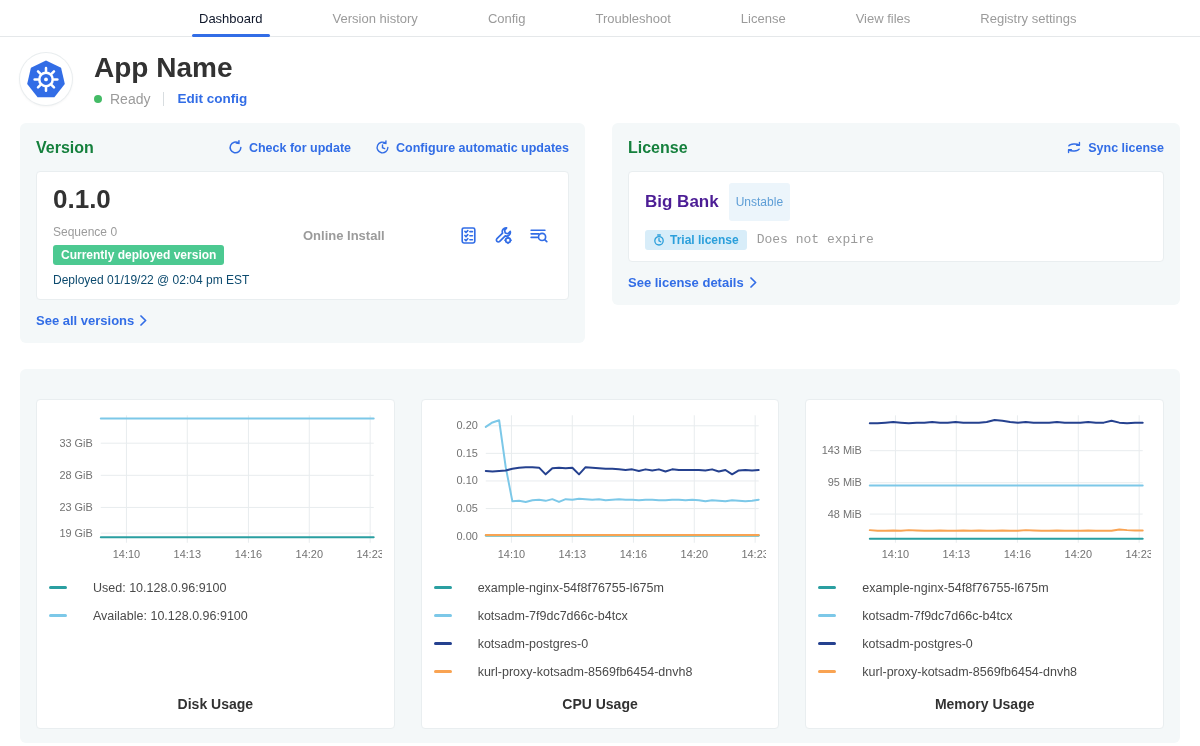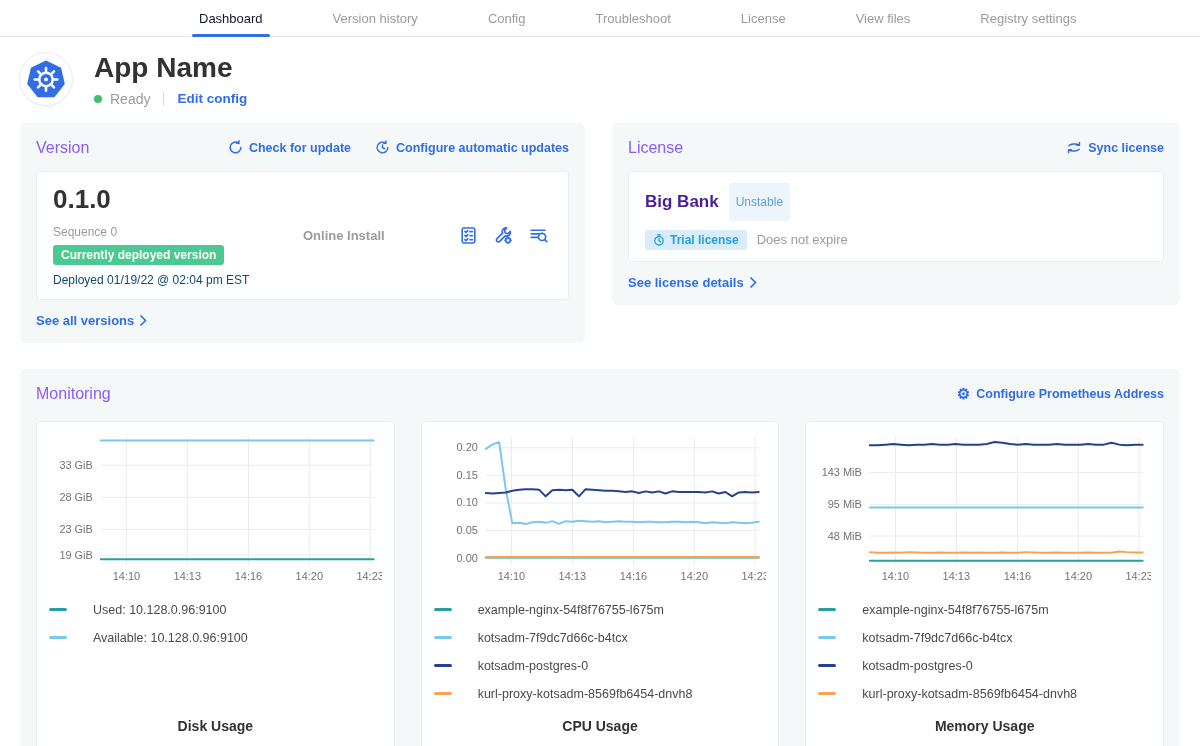--- a/index.html
+++ b/index.html
@@ -29,21 +29,21 @@
   .status-text { color:#9b9b9b; }
   .v-divider { width:1px; height:14px; background:#d8dde0; margin:0 5px; }
   .blue-link { color:#326de6; font-weight:bold; font-size:12.5px; cursor:pointer;
          display:inline-flex; align-items:center; gap:6px; white-space:nowrap; }
   .edit-config { font-size:13.5px; }
   
   main { padding:0 20px; }
   .cards-row { display:flex; gap:27px; margin-top:6px; align-items:flex-start; }
   .card { background:#f4f8f9; border-radius:6px; padding:14px 16px; }
   .card-header { display:flex; justify-content:space-between; align-items:center; height:22px; }
-  .card-title { font-size:16px; font-weight:normal; margin:0; color:#8b5cf6;text-align:right; }
+  .card-title { font-size:16px; font-weight:bold; margin:0; color:#15803d;text-align:right; }
   .header-links { display:flex; gap:24px; align-items:center; }
   .white-box { background:#fff; border:1px solid #e9eef0; border-radius:4px; margin-top:12px; }
   .version-card { width:565px; flex:none; }
   .license-card { flex:1; }
   .version-box { padding:12px 16px; display:flex; align-items:center; }
   .version-left { width:250px; }
   .version-line { display:flex; align-items:baseline; gap:10px;flex-direction:column; }
   .version-number { font-size:26px; font-weight:bold; color:#323232; }
   .sequence { font-size:12px; color:#9b9b9b; }
   .green-badge { display:inline-block; margin-top:6px; background:#4cc991; color:#fff;
@@ -53,21 +53,21 @@
   .version-actions { display:flex; gap:16px; align-items:center; padding-right:4px; }
   .icon-btn { background:none; border:none; padding:0; cursor:pointer; display:flex; }
   .see-link { margin-top:13px; font-size:13px; }
   .license-box { padding:11px 16px; }
   .license-row1 { display:flex; align-items:center; gap:10px; }
   .customer-name { font-size:17px; font-weight:bold; color:#4c1d95;text-align:right; }
   .channel-badge { background:#ecf5fb; color:#5e9ed6; font-size:12px; padding:12px 7px; border-radius:3px; }
   .license-row2 { display:flex; align-items:center; gap:10px; margin-top:9px; }
   .trial-badge { background:#d8edf9; color:#2b9fdb; font-size:12px; font-weight:bold;
          padding:3px 8px; border-radius:3px; display:inline-flex; align-items:center; gap:5px; }
-  .expiry { font-size:13px; color:#9b9b9b; }
+  .expiry { font-size:13px; color:#9b9b9b;font-family:Liberation Mono, monospace; }
   
   .monitoring-card { margin-top:26px; }
   .charts-row { display:flex; gap:26px; margin-top:16px; }
   .chart-card { flex:1; background:#fff; border:1px solid #e9eef0; border-radius:4px;
          padding:10px 12px 16px; display:flex; flex-direction:column; height:330px; }
   .chart-svg { width:100%; height:152px; display:block; }
   .legend { margin-top:12px; }
   .legend-item { display:flex; align-items:center; gap:26px; height:28px;
          font-size:12.5px; color:#4a4a4a; }
   .legend-dash { width:18px; height:3px; border-radius:2px; flex:none; }
@@ -227,27 +227,20 @@
       <a class="blue-link see-link">
         <span>See license details</span>
         <svg class="icon" width="7" height="11" viewBox="0 0 7 11" fill="none" stroke="#326de6" stroke-width="1.7" stroke-linecap="round" stroke-linejoin="round">
             <polyline points="1,1 5.6,5.5 1,10"></polyline>
           </svg>
       </a>
     </section>
   </div>
 
   <section class="card monitoring-card">
-    <div class="card-header">
-      <h2 class="card-title">Monitoring</h2>
-      <a class="blue-link">
-        <span class="gear-glyph">⚙</span>
-        <span>Configure Prometheus Address</span>
-      </a>
-    </div>
     <div class="charts-row">
         <div class="chart-card">
           <svg class="chart-svg" viewBox="0 0 334 152">
             <line x1="77.756" x2="77.756" y1="5" y2="133" stroke="#e8ecee" stroke-width="1"></line>
             <line x1="138.858" x2="138.858" y1="5" y2="133" stroke="#e8ecee" stroke-width="1"></line>
             <line x1="200.234" x2="200.234" y1="5" y2="133" stroke="#e8ecee" stroke-width="1"></line>
             <line x1="261.336" x2="261.336" y1="5" y2="133" stroke="#e8ecee" stroke-width="1"></line>
             <line x1="322.438" x2="322.438" y1="5" y2="133" stroke="#e8ecee" stroke-width="1"></line>
             <line x1="52" x2="326" y1="123.32745591939546" y2="123.32745591939546" stroke="#e8ecee" stroke-width="1"></line>
             <line x1="52" x2="326" y1="97.53400503778337" y2="97.53400503778337" stroke="#e8ecee" stroke-width="1"></line>

